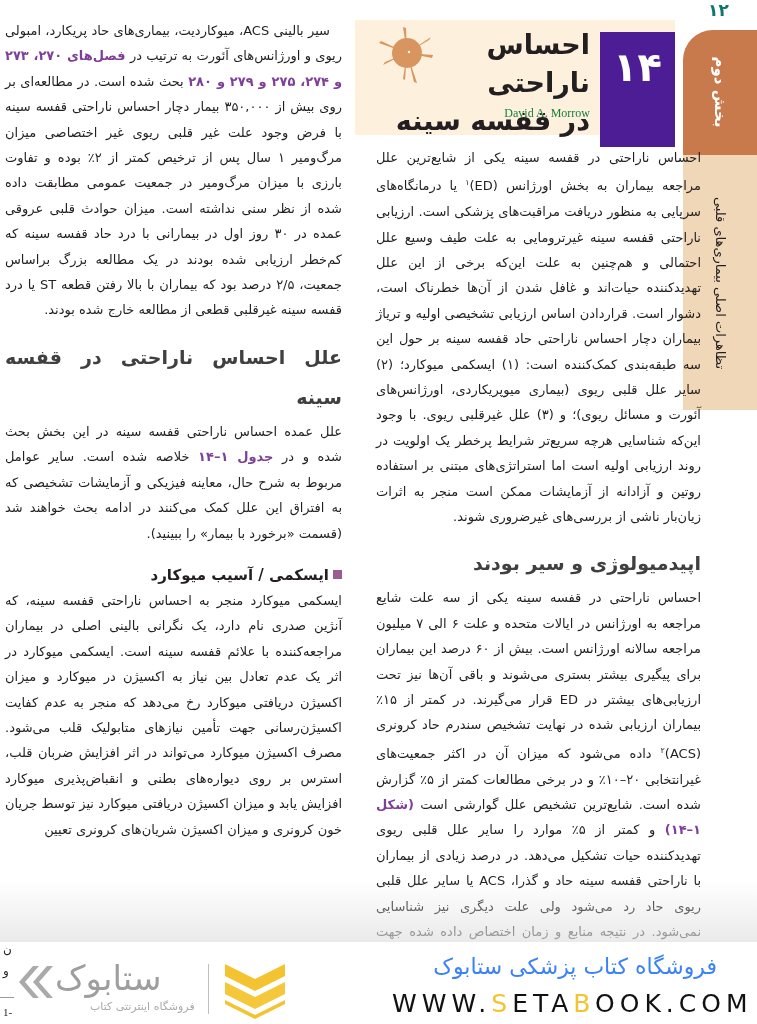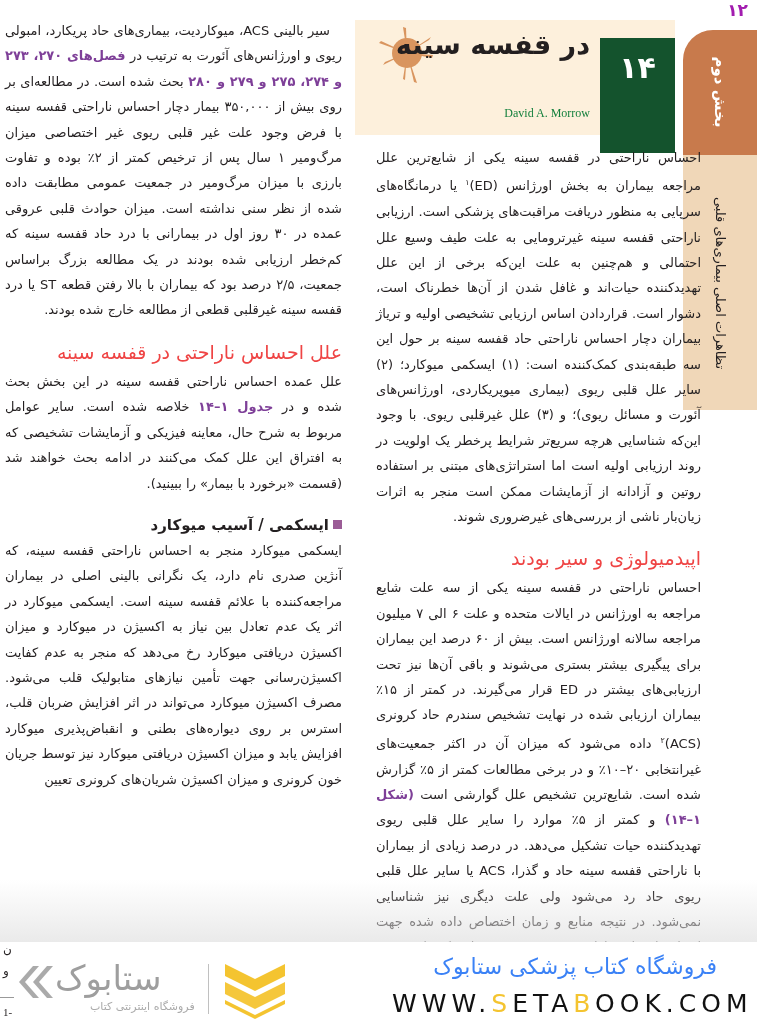--- a/index.html
+++ b/index.html
@@ -1,41 +1,41 @@
 <!DOCTYPE html>
 <html lang="fa" dir="rtl"><head>
   <meta charset="utf-8">
   <style>
     * { box-sizing: border-box; margin: 0; padding: 0; }
     html, body { width: 757px; height: 1024px; overflow: hidden; background: #ffffff; }
     body { position: relative; font-family: "DejaVu Sans", sans-serif; color: #231f20; }
 
-    .page-number { position: absolute; top: 0; left: 708px; width: 40px; text-align: right; font-size: 17px; font-weight: bold; color: #a21caf; direction: rtl; }
+    .page-number { position: absolute; top: 0; left: 708px; width: 40px; text-align: left; font-size: 17px; font-weight: bold; color: #0f766e; direction: rtl; }
 
     
     .section-tab { position: absolute; left: 683px; top: 30px; width: 74px; height: 123px; background: #c87a4c; border-top-left-radius: 30px; }
     .section-tab-text { position: absolute; left: 50%; top: 50%; transform: translate(-50%, -50%) rotate(90deg); white-space: nowrap; font-size: 15px; font-weight: bold; color: #fff; direction: rtl; }
     .part-tab { position: absolute; left: 683px; top: 155px; width: 74px; height: 255px; background: #f0d7b8; }
     .part-tab-text { position: absolute; left: 50%; top: 50%; transform: translate(-50%, -50%) rotate(90deg); white-space: nowrap; font-size: 13px; color: #231f20; direction: rtl; }
     .part-tab-strip { position: absolute; left: 683px; top: 140px; width: 74px; height: 15px; background: #c87a4c; }
 
     
     .chapter-header { position: absolute; left: 355px; top: 20px; width: 320px; height: 115px; background: #fdf0dc; }
-    .chapter-number-box { position: absolute; right: 0; top: 18px; width: 75px; height: 115px; background: #14532d; color: #fff; font-size: 30px; font-weight: bold; text-align: center; padding-top: 12px; }
+    .chapter-number-box { position: absolute; right: 0; top: 12px; width: 75px; height: 115px; background: #4c1d95; color: #fff; font-size: 40px; font-weight: bold; text-align: center; padding-top: 12px; }
     .chapter-title { position: absolute; right: 85px; top: 6px; width: 200px; text-align: right; font-size: 27px; font-weight: bold; line-height: 38px; color: #231f20; }
     .chapter-author { position: absolute; right: 85px; top: 86px; font-family: "Liberation Serif", serif; font-size: 12px; color: #15803d; direction: ltr; }
     .splat-icon { position: absolute; left: 22px; top: 5px; width: 60px; height: 60px; }
 
     
     .col { position: absolute; text-align: justify; direction: rtl; font-size: 13px; line-height: 25.4px; color: #231f20; }
     .col-right { left: 355px; top: 145px; width: 325px; margin-left: 21px; }
     .col-left { left: 5px; top: 18px; width: 337px; }
     .col p { margin: 0; }
     .col p.indent { text-indent: 12px; }
-    .heading { color: #ef4444; font-weight: normal; font-size: 19px; line-height: 30px; margin-top: 14px; margin-bottom: 2px; }
+    .heading { color: #404040; font-weight: bold; font-size: 19px; line-height: 40px; margin-top: 14px; margin-bottom: 2px; }
     .subheading { font-weight: bold; font-size: 15px; margin-top: 16px; line-height: 26px; display: flex; align-items: center; gap: 4px; }
     .subheading .bullet { width: 9px; height: 9px; background: #9b5c96; display: inline-block; }
     .link { color: #7e3f98; font-weight: bold; }
     sup { font-size: 8px; }
 
     
     .fade { position: absolute; left: 0; top: 880px; width: 757px; height: 62px; background: linear-gradient(to bottom, rgba(255,255,255,0), rgba(225,225,225,0.7)); }
 
     
     .footer-banner { position: absolute; left: 0; top: 942px; width: 757px; height: 82px; background: #ffffff; }
@@ -73,20 +73,21 @@
       <path d="M30 28 L54 12 L52 15 Z"></path>
       <path d="M30 28 L26 2 L29 3 Z"></path>
       <path d="M30 28 L40 58 L37 57 Z"></path>
       <path d="M30 28 L2 18 L4 16 Z"></path>
       <path d="M30 28 L56 30 L55 33 Z"></path>
       <path d="M30 28 L28 55 L26 54 Z"></path>
     </g>
     <circle cx="32" cy="27" r="1.2" fill="#fff"></circle>
   </svg>
   <div class="chapter-title">
+    <div>احساس ناراحتی</div>
     <div>در قفسه سینه</div>
   </div>
   <div class="chapter-author">David A. Morrow</div>
   <div class="chapter-number-box">۱۴</div>
 </div>
 
 <div class="col col-right">
   <p>
     <span>احساس ناراحتی در قفسه سینه یکی از شایع‌ترین علل مراجعه بیماران به بخش اورژانس (ED)</span><sup>۱</sup><span> یا درمانگاه‌های سرپایی به منظور دریافت مراقبت‌های پزشکی است. ارزیابی ناراحتی قفسه سینه غیرترومایی به علت طیف وسیع علل احتمالی و هم‌چنین به علت این‌که برخی از این علل تهدیدکننده حیات‌اند و غافل شدن از آن‌ها خطرناک است، دشوار است. قراردادن اساس ارزیابی تشخیصی اولیه و تریاژ بیماران دچار احساس ناراحتی حاد قفسه سینه بر حول این سه طبقه‌بندی کمک‌کننده است: (۱) ایسکمی میوکارد؛ (۲) سایر علل قلبی ریوی (بیماری میوپریکاردی، اورژانس‌های آئورت و مسائل ریوی)؛ و (۳) علل غیرقلبی ریوی. با وجود این‌که شناسایی هرچه سریع‌تر شرایط پرخطر یک اولویت در روند ارزیابی اولیه است اما استراتژی‌های مبتنی بر استفاده روتین و آزادانه از آزمایشات ممکن است منجر به اثرات زیان‌بار ناشی از بررسی‌های غیرضروری شوند.</span>
   </p>

